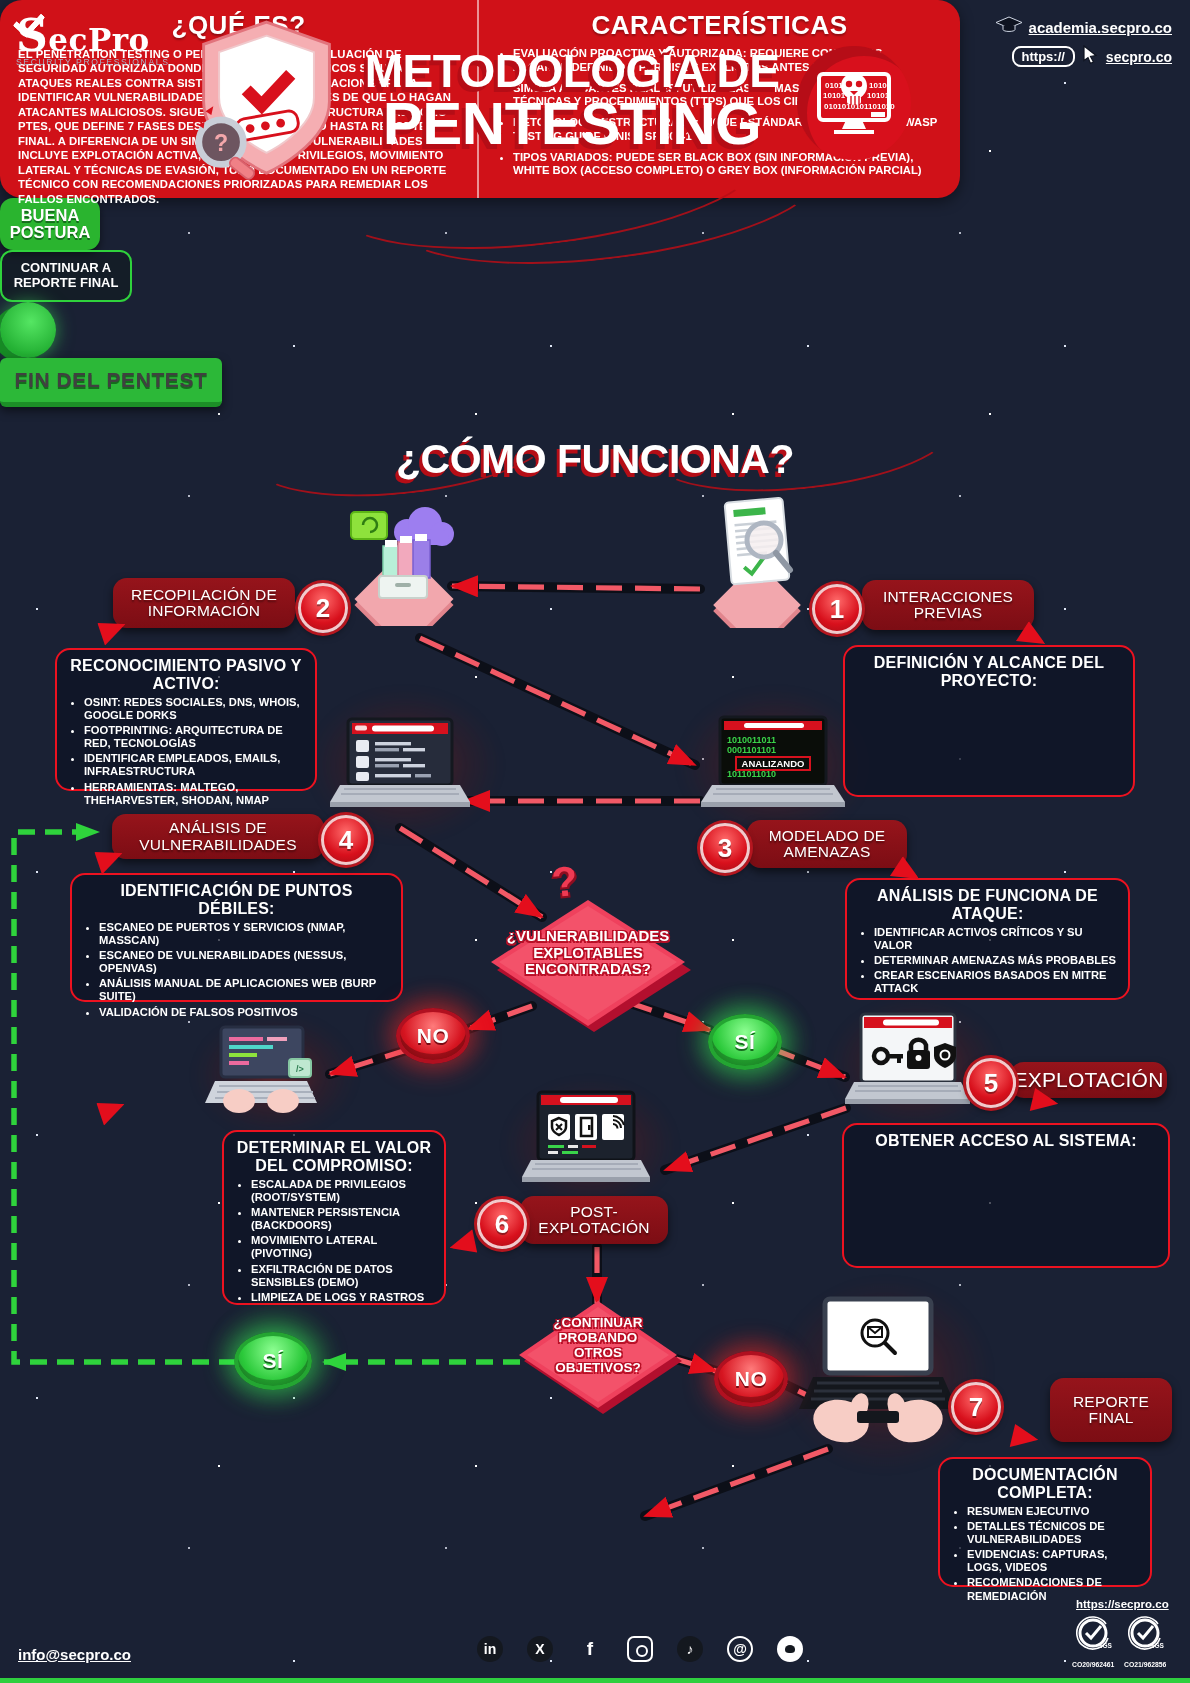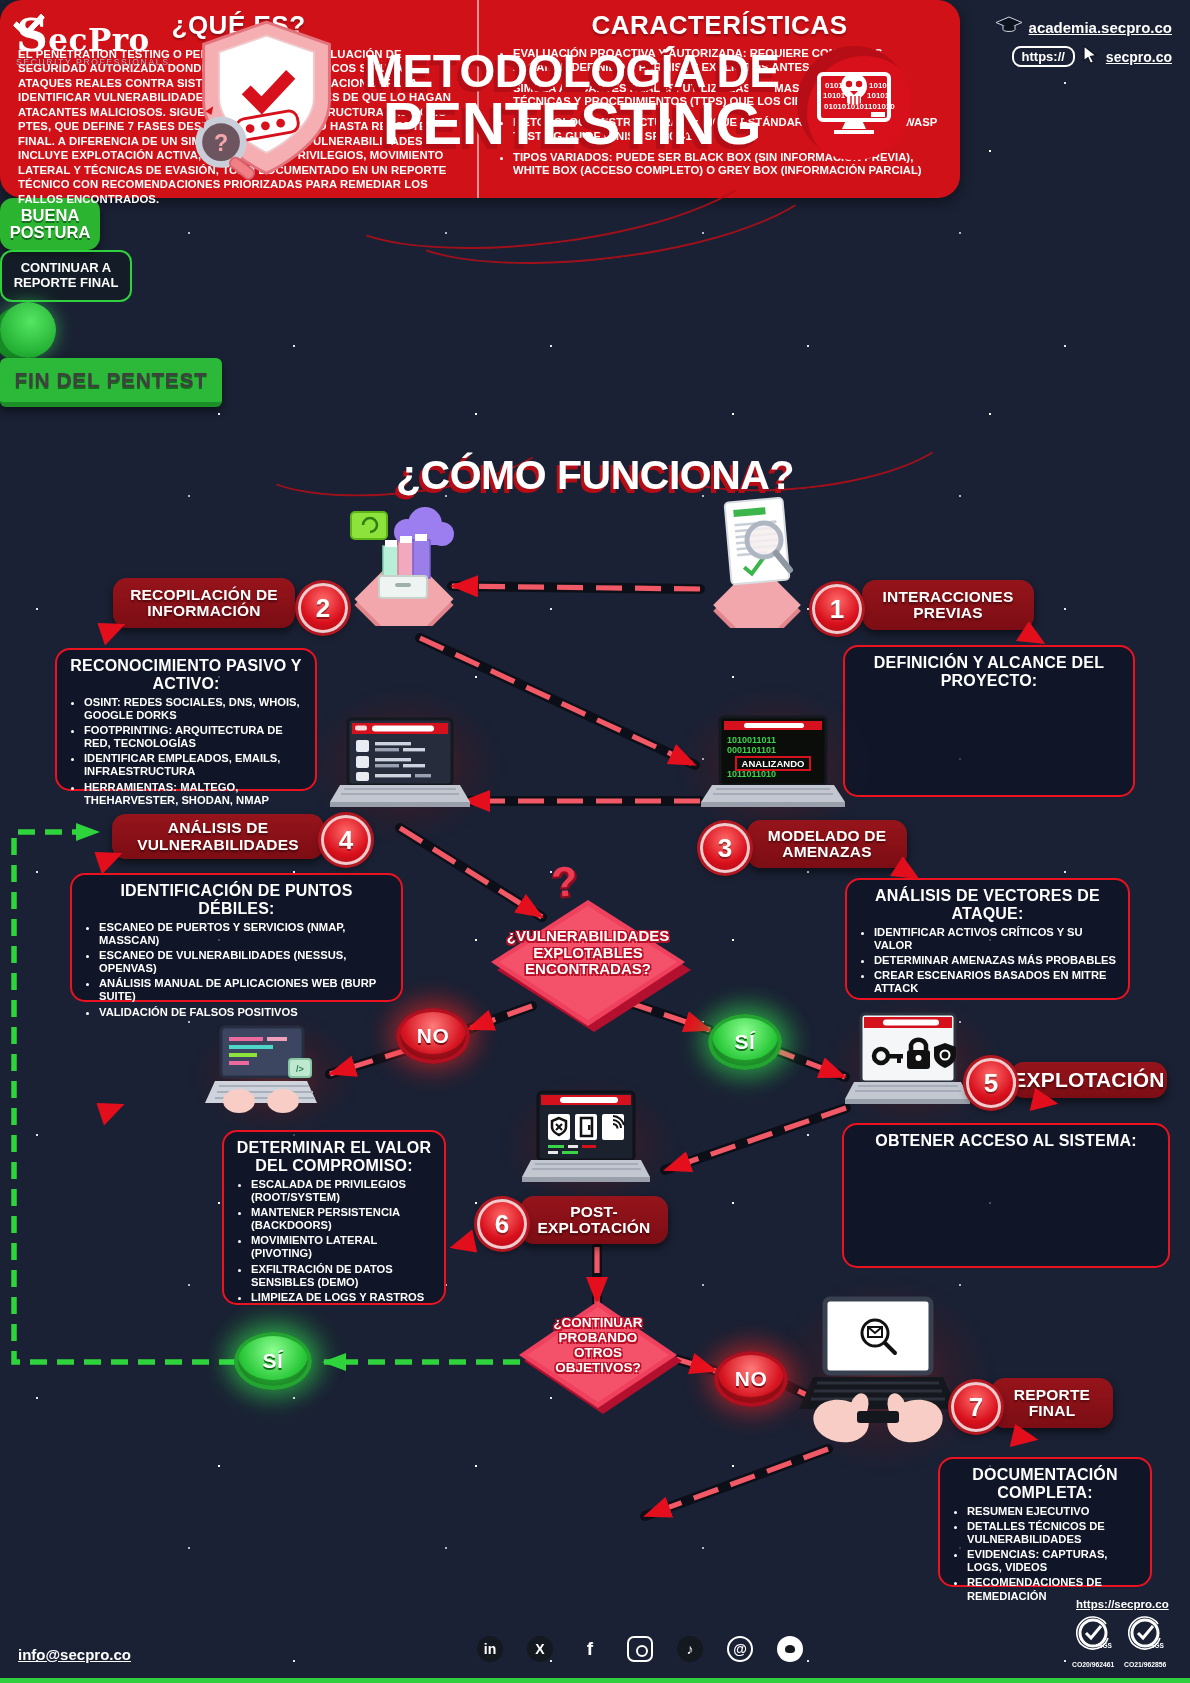--- a/index.html
+++ b/index.html
@@ -42,28 +42,28 @@
     display:flex;box-shadow:0 4px 14px rgba(0,0,0,.45);}
   .introCol{padding:8px 18px 10px 18px;color:#fff;}
   #colWhat{width:452px;}
   #colFeat{width:456px;border-left:2px solid rgba(255,255,255,.55);}
   .introTitle{font-size:26px;font-weight:bold;text-align:center;letter-spacing:.5px;margin:2px 0 6px 0;text-shadow:0 2px 2px rgba(0,0,0,.3);}
   #whatBody{font-size:11.3px;font-weight:bold;line-height:1.28;letter-spacing:.1px;}
   #featList{margin:0;padding-left:16px;font-size:11.3px;font-weight:bold;line-height:1.22;}
   #featList li{margin-bottom:7px;}
   
   #howTitle{left:345px;top:436px;width:500px;text-align:center;font-size:41px;font-weight:bold;color:#fff;
-    text-shadow:-3px 4px 0 #b50d16;z-index:3;letter-spacing:-.5px;margin-top:16px;}
+    text-shadow:-3px 4px 0 #b50d16;z-index:3;letter-spacing:-.5px;}
   
   #arrows{position:absolute;left:0;top:0;z-index:1;pointer-events:none;}
   .ac{stroke:#0c0f18;stroke-width:10;stroke-linecap:round;}
   .ar{stroke:#f25966;stroke-width:5.2;stroke-dasharray:26 13;fill:none;}
   .ag{stroke:#2fd33c;stroke-width:5.5;stroke-dasharray:17 10;fill:none;}
   
-  .pill{position:absolute;background:linear-gradient(#96141b,#7c0d14);border-radius:14px;color:#fff;font-weight:bold;
+  .pill{position:absolute;background:linear-gradient(#96141b,#7c0d14);border-radius:14px;color:#fff;font-weight:normal;
     display:flex;align-items:center;justify-content:center;text-align:center;z-index:3;
     font-size:15.5px;line-height:1.06;letter-spacing:.2px;box-shadow:0 4px 8px rgba(0,0,0,.55);padding:2px 8px;box-sizing:border-box;
     text-shadow:0 2px 2px rgba(0,0,0,.45);}
   .badge{position:absolute;width:44px;height:44px;border-radius:50%;z-index:4;
     background:radial-gradient(circle at 50% 32%,#ff6a6a,#d8101c 62%,#a60d16);
     border:3px solid #f3c9cb;box-shadow:0 0 0 3px #b5161f,0 3px 7px rgba(0,0,0,.5);
     display:flex;align-items:center;justify-content:center;color:#fff;font-weight:bold;font-size:26px;
     text-shadow:0 2px 0 rgba(0,0,0,.35);}
   .ibox{position:absolute;background:rgba(13,19,36,.74);border:2.5px solid #ed1220;border-radius:15px;z-index:2;
     color:#fff;padding:7px 10px 6px 10px;box-sizing:border-box;}
@@ -460,21 +460,21 @@
 
   <div class="pill" style="left:112px;top:814px;width:212px;height:45px;">ANÁLISIS DE VULNERABILIDADES</div>
   <div class="badge" style="left:321px;top:815px;">4</div>
 
   <div class="pill" style="left:1010px;top:1062px;width:157px;height:36px;font-size:21px;">EXPLOTACIÓN</div>
   <div class="badge" style="left:966px;top:1058px;">5</div>
 
   <div class="pill" style="left:520px;top:1196px;width:148px;height:48px;">POST- EXPLOTACIÓN</div>
   <div class="badge" style="left:477px;top:1199px;">6</div>
 
-  <div class="pill" style="left:991px;top:1378px;width:122px;height:50px;">REPORTE FINAL</div>
+  <div class="pill" style="left:1050px;top:1378px;width:122px;height:64px;">REPORTE FINAL</div>
   <div class="badge" style="left:951px;top:1382px;">7</div>
 
   <div class="tri" style="left:96px;top:622px;transform:rotate(8deg);"></div>
   <div class="tri" style="left:1014px;top:626px;transform:rotate(60deg);"></div>
   <div class="tri" style="left:93px;top:851px;transform:rotate(8deg);"></div>
   <div class="tri" style="left:888px;top:861px;transform:rotate(60deg);"></div>
   <div class="tri" style="left:1026px;top:1092px;transform:rotate(40deg);"></div>
   <div class="tri" style="left:452px;top:1228px;transform:rotate(195deg);"></div>
   <div class="tri" style="left:1006px;top:1428px;transform:rotate(40deg);"></div>
   <div class="tri" style="left:95px;top:1102px;transform:rotate(8deg);"></div>
@@ -487,21 +487,21 @@
     <div class="bt">RECONOCIMIENTO PASIVO Y ACTIVO:</div>
     <ul>
       <li>OSINT: REDES SOCIALES, DNS, WHOIS, GOOGLE DORKS</li>
       <li>FOOTPRINTING: ARQUITECTURA DE RED, TECNOLOGÍAS</li>
       <li>IDENTIFICAR EMPLEADOS, EMAILS, INFRAESTRUCTURA</li>
       <li>HERRAMIENTAS: MALTEGO, THEHARVESTER, SHODAN, NMAP</li>
     </ul>
   </div>
 
   <div class="ibox" style="left:845px;top:878px;width:285px;height:122px;">
-    <div class="bt">ANÁLISIS DE VECTORES DE ATAQUE:</div>
+    <div class="bt">ANÁLISIS DE FUNCIONA DE ATAQUE:</div>
     <ul>
       <li>IDENTIFICAR ACTIVOS CRÍTICOS Y SU VALOR</li>
       <li>DETERMINAR AMENAZAS MÁS PROBABLES</li>
       <li>CREAR ESCENARIOS BASADOS EN MITRE ATTACK</li>
     </ul>
   </div>
 
   <div class="ibox" style="left:70px;top:873px;width:333px;height:129px;">
     <div class="bt">IDENTIFICACIÓN DE PUNTOS DÉBILES:</div>
     <ul>

